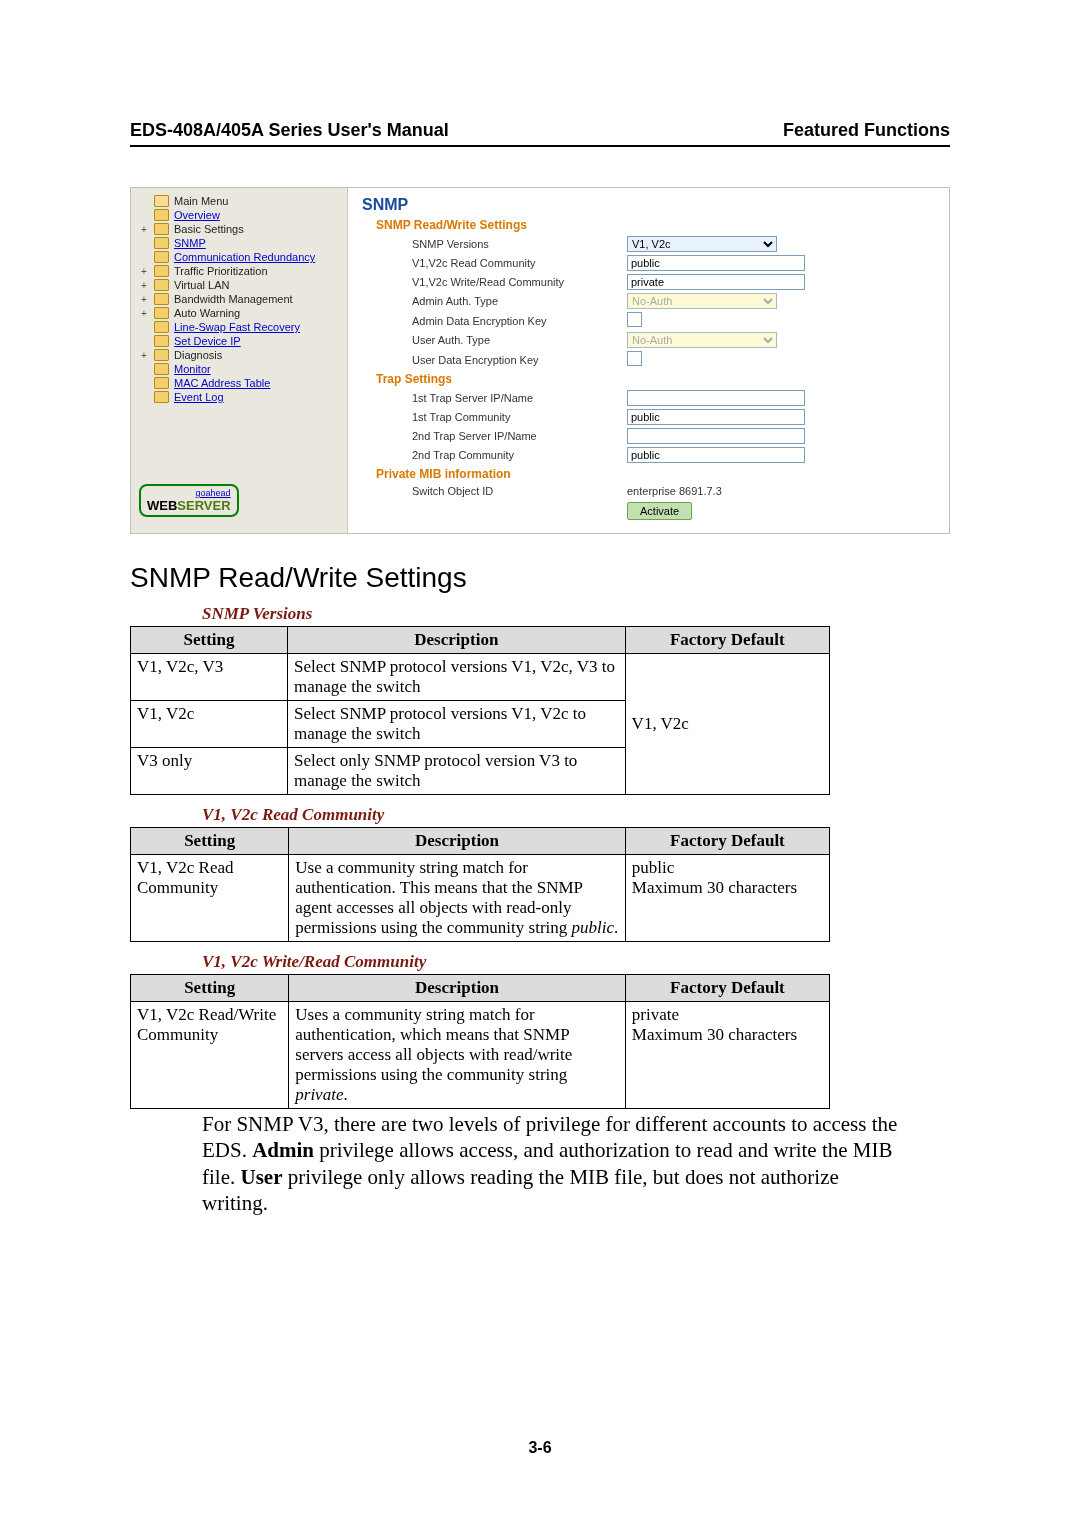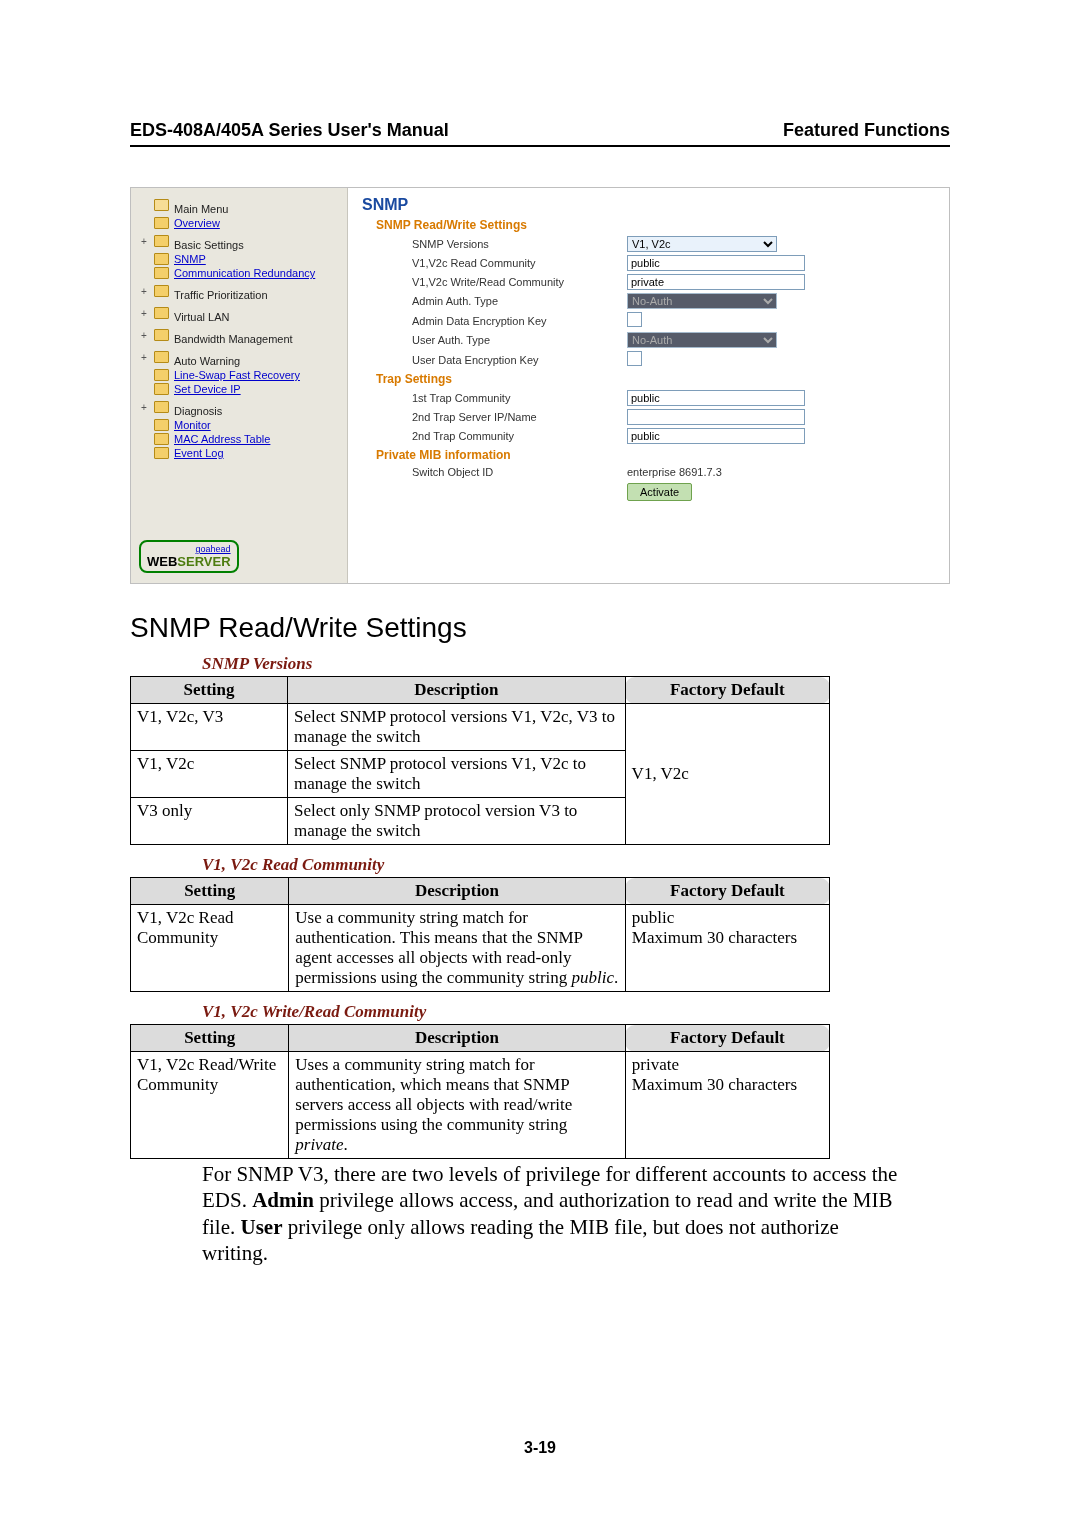--- a/index.html
+++ b/index.html
@@ -5,45 +5,45 @@
   html,body{margin:0;padding:0;background:#fff;font-family:"Times New Roman",Times,serif;color:#000;}
   .page{width:1080px;height:1527px;margin:0 auto;position:relative;box-sizing:border-box;padding:120px 130px 0 130px;}
   .header{display:flex;justify-content:space-between;font-family:Arial,Helvetica,sans-serif;font-weight:bold;font-size:18px;padding-bottom:4px;border-bottom:2px solid #000;}
   .screenshot{margin-top:40px;border:1px solid #bfbfbf;display:flex;font-family:Arial,Helvetica,sans-serif;font-size:11px;}
   .ss-nav{width:200px;background:#e9e7de;border-right:1px solid #c8c6bd;padding:6px 8px 10px 8px;}
   .nav-row{display:flex;align-items:center;gap:5px;padding:1px 0;}
   .nav-row .exp{width:10px;text-align:center;color:#555;font-size:10px;}
   .folder{width:13px;height:10px;background:#f4cf6a;border:1px solid #b58b17;border-radius:1px;flex:0 0 auto;}
   .folder.open{background:#f7dd96;}
   .nav-row a{color:#0000cc;text-decoration:underline;}
-  .nav-row span.plain{color:#222;margin-top:8px;}
+  .nav-row span.plain{color:#222;}
   .ws-badge{margin-top:80px;display:inline-block;border:2px solid #008000;border-radius:8px;padding:2px 6px;font-weight:bold;font-size:13px;color:#000;}
   .ws-badge .ga{display:block;color:#0000cc;text-decoration:underline;font-size:9px;font-weight:normal;text-align:right;}
   .ws-badge .srv{color:#4d7c0f;}
   .ss-main{flex:1;background:#fff;padding:8px 10px 10px 14px;}
   .ss-title{color:#1a4aa0;font-weight:bold;font-size:16px;font-family:Arial;}
   .sect{color:#d87a00;font-weight:bold;font-size:12px;margin:4px 0 4px 14px;}
   .frow{display:flex;align-items:center;margin:3px 0 3px 50px;}
   .flabel{width:215px;color:#333;}
   .fval{width:175px;}
   .fval input[type=text]{width:170px;border:1px solid #7e9db9;font-size:11px;padding:1px 3px;}
   .fval select{width:150px;border:1px solid #7e9db9;font-size:11px;background:#e9f2fb;}
-  .fval select.dis{background:#0f172a;color:#888;}
+  .fval select.dis{background:#fef9c3;color:#888;}
   .chk{width:13px;height:13px;border:1px solid #7e9db9;background:#fff;display:inline-block;}
   .mib-val{color:#333;}
   .activate{display:inline-block;background:#c3e0b2;border:1px solid #6fa24e;padding:2px 12px;font-size:11px;color:#000;border-radius:2px;margin-left:0;margin-top:2px;}
 
   h2.body-h2{font-family:Arial,Helvetica,sans-serif;font-weight:normal;font-size:28px;margin:28px 0 8px 0;}
   .subsec{font-style:italic;font-weight:bold;color:#7a1a10;font-size:17px;margin:10px 0 2px 72px;font-family:"Times New Roman",serif;}
   table.doc{border-collapse:collapse;width:700px;font-size:17px;}
   table.doc th,table.doc td{border:1px solid #000;padding:3px 6px;vertical-align:top;}
   table.doc th{background:#dcdcdc;text-align:center;font-weight:bold;}
   .col-set{width:150px;}
   .col-desc{width:340px;}
-  .col-def{width:200px;text-align:center;border-radius:10px;}
+  .col-def{width:200px;text-align:center;}
   .para{margin:2px 0 0 72px;width:700px;font-size:21px;line-height:1.25;}
   .footer{position:absolute;bottom:70px;left:0;width:100%;text-align:center;font-family:Arial;font-weight:bold;font-size:16px;}
 </style>
 </head>
 <body>
 
 <div class="page">
 
   <div class="header">
     <span>EDS-408A/405A Series User's Manual</span>
@@ -164,20 +164,24 @@
             <div class="fval"><select class="dis" disabled=""><option>No-Auth</option></select></div>
           </div>
           <div class="frow">
             <div class="flabel">User Data Encryption Key</div>
             <div class="fval"><span class="chk"></span></div>
           </div>
         </div>
 
       <div class="sect">Trap Settings</div>
       <div id="trap-rows">
+          <div class="frow">
+            <div class="flabel">1st Trap Server IP/Name</div>
+            <div class="fval"><input type="text" style=""></div>
+          </div>
           <div class="frow">
             <div class="flabel">1st Trap Community</div>
             <div class="fval"><input type="text" value="public" style=""></div>
           </div>
           <div class="frow">
             <div class="flabel">2nd Trap Server IP/Name</div>
             <div class="fval"><input type="text" style=""></div>
           </div>
           <div class="frow">
             <div class="flabel">2nd Trap Community</div>
@@ -252,14 +256,14 @@
       <td><span>Uses a community string match for authentication, which means that SNMP servers access all objects with read/write permissions using the community string </span><i>private</i><span>.</span></td>
       <td style="text-align:left;"><span>private</span><br><span>Maximum 30 characters</span></td>
     </tr>
   </tbody>
     </table>
 
   <p class="para">
     <span>For SNMP V3, there are two levels of privilege for different accounts to access the EDS. </span><b>Admin</b><span> privilege allows access, and authorization to read and write the MIB file. </span><b>User</b><span> privilege only allows reading the MIB file, but does not authorize writing.</span>
   </p>
 
-  <div class="footer">3-19</div>
+  <div class="footer">3-6</div>
 </div>
 
 </body></html>

